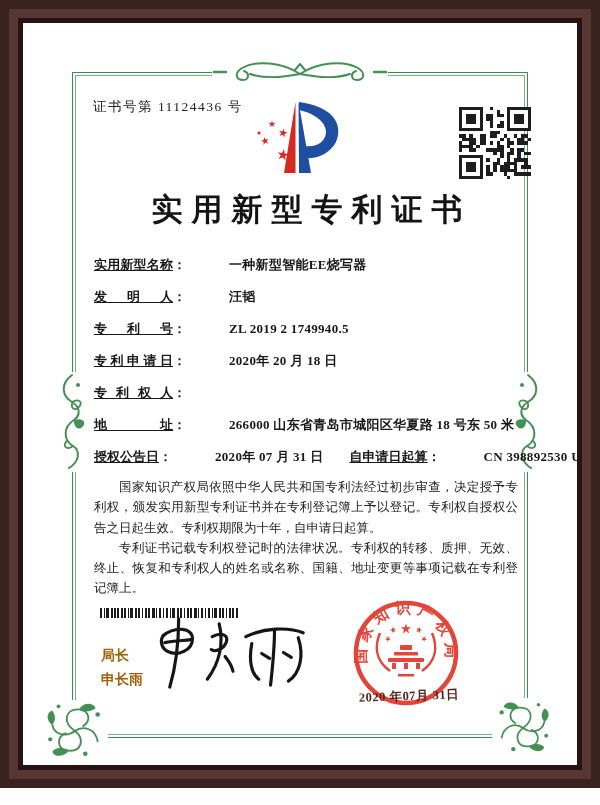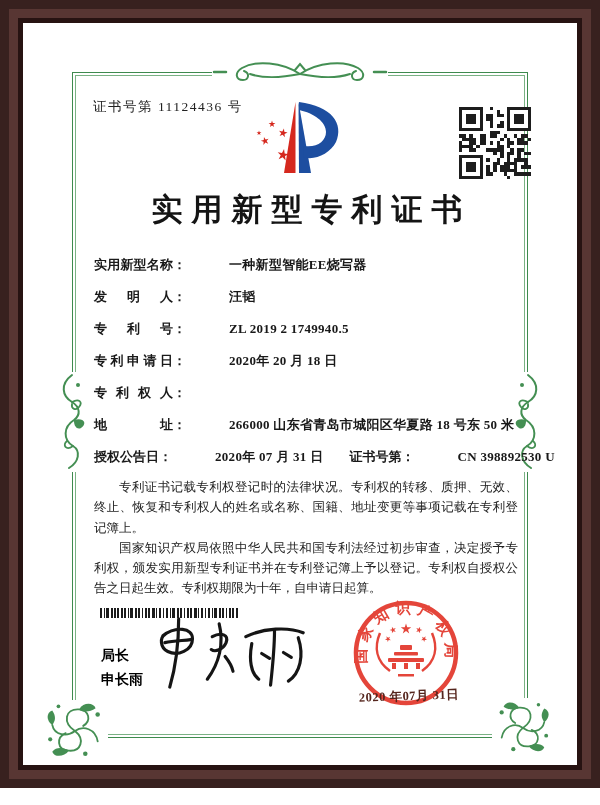--- a/index.html
+++ b/index.html
@@ -31,33 +31,33 @@
   .grnf{fill:var(--ornament-green);stroke:none;}
   
   .cert-no{position:absolute;left:93px;top:98px;font-size:13.5px;letter-spacing:1.5px;color:#222;}
   .logo{position:absolute;left:238px;top:94px;width:126px;height:88px;}
   .qr{position:absolute;left:459px;top:107px;width:72px;height:72px;}
   .title{position:absolute;left:0;right:0;top:189px;text-align:center;font-size:31px;
          font-weight:bold;letter-spacing:9px;padding-left:23px;color:#141414;}
   
   .fields{position:absolute;left:94px;top:255px;width:430px;font-size:13px;font-weight:600;color:#191919;}
   .frow{display:flex;line-height:20px;margin-bottom:12px;white-space:nowrap;}
-  .flabel{display:inline-block;width:79px;text-align:justify;text-align-last:justify;}
+  .flabel{display:inline-block;width:79px;text-align:justify;text-align-last:justify;text-decoration:underline;}
   .fcolon{margin-right:3px;}
   .fvalue{letter-spacing:0.3px;margin-left:40px;}
   .f2{margin-left:26px;}
   
   .body-text{position:absolute;left:94px;top:477px;width:424px;font-size:12.5px;line-height:1.62;
              text-align:justify;color:#222;}
   .body-text p{margin:0;text-indent:2em;}
   
   .barcode{position:absolute;left:100px;top:608px;width:138px;height:10px;background-color:#fff;
     background-image:repeating-linear-gradient(90deg,#1c1c1c 0 1.5px,transparent 1.5px 3.5px),
                      repeating-linear-gradient(90deg,#1c1c1c 0 1px,transparent 1px 6px);}
-  .officer{position:absolute;left:101px;top:644px;font-size:14px;font-weight:600;line-height:24px;color:#000000;}
+  .officer{position:absolute;left:101px;top:644px;font-size:14px;font-weight:600;line-height:24px;color:#a16207;}
   .signature{position:absolute;left:150px;top:612px;width:168px;height:85px;}
   .sig{stroke:#151515;fill:none;stroke-width:3.2;stroke-linecap:round;stroke-linejoin:round;}
   
   .seal{position:absolute;left:350px;top:597px;width:112px;height:112px;opacity:.93;}
   .sealstroke{stroke:var(--seal-red);fill:none;}
   .sealfill{fill:var(--seal-red);stroke:none;}
   .seal-ring-text{font-size:15px;font-weight:bold;letter-spacing:6px;fill:var(--seal-red);
                   font-family:"Liberation Serif","DejaVu Serif",serif;}
   .seal-date{position:absolute;left:342px;top:688px;width:134px;text-align:center;font-size:12.5px;
              font-weight:bold;color:#55251d;letter-spacing:0.5px;transform:rotate(-2deg);}
@@ -304,29 +304,29 @@
     </div>
     <div class="frow">
       <span class="flabel">地址</span>
         <span class="fcolon">：</span>
         <span class="fvalue">266000 山东省青岛市城阳区华夏路 18 号东 50 米</span>
     </div>
     <div class="frow">
       <span class="flabel">授权公告日</span>
         <span class="fcolon">：</span>
         <span class="fvalue">2020年 07 月 31 日</span>
-      <span class="flabel f2">证书号第</span>
+      <span class="flabel f2">自申请日起算</span>
         <span class="fcolon">：</span>
         <span class="fvalue">CN 398892530 U</span>
     </div>
   </div>
 
   <div class="body-text">
+    <p>国家知识产权局依照中华人民共和国专利法经过初步审查，决定授予专利权，颁发实用新型专利证书并在专利登记簿上予以登记。专利权自授权公告之日起生效。专利权期限为十年，自申请日起算。</p>
     <p>专利证书记载专利权登记时的法律状况。专利权的转移、质押、无效、终止、恢复和专利权人的姓名或名称、国籍、地址变更等事项记载在专利登记簿上。</p>
-    <p>国家知识产权局依照中华人民共和国专利法经过初步审查，决定授予专利权，颁发实用新型专利证书并在专利登记簿上予以登记。专利权自授权公告之日起生效。专利权期限为十年，自申请日起算。</p>
   </div>
 
   <div class="barcode"></div>
 
   <div class="officer">
     <div>局长</div>
     <div>申长雨</div>
   </div>
 
   <div class="signature">

